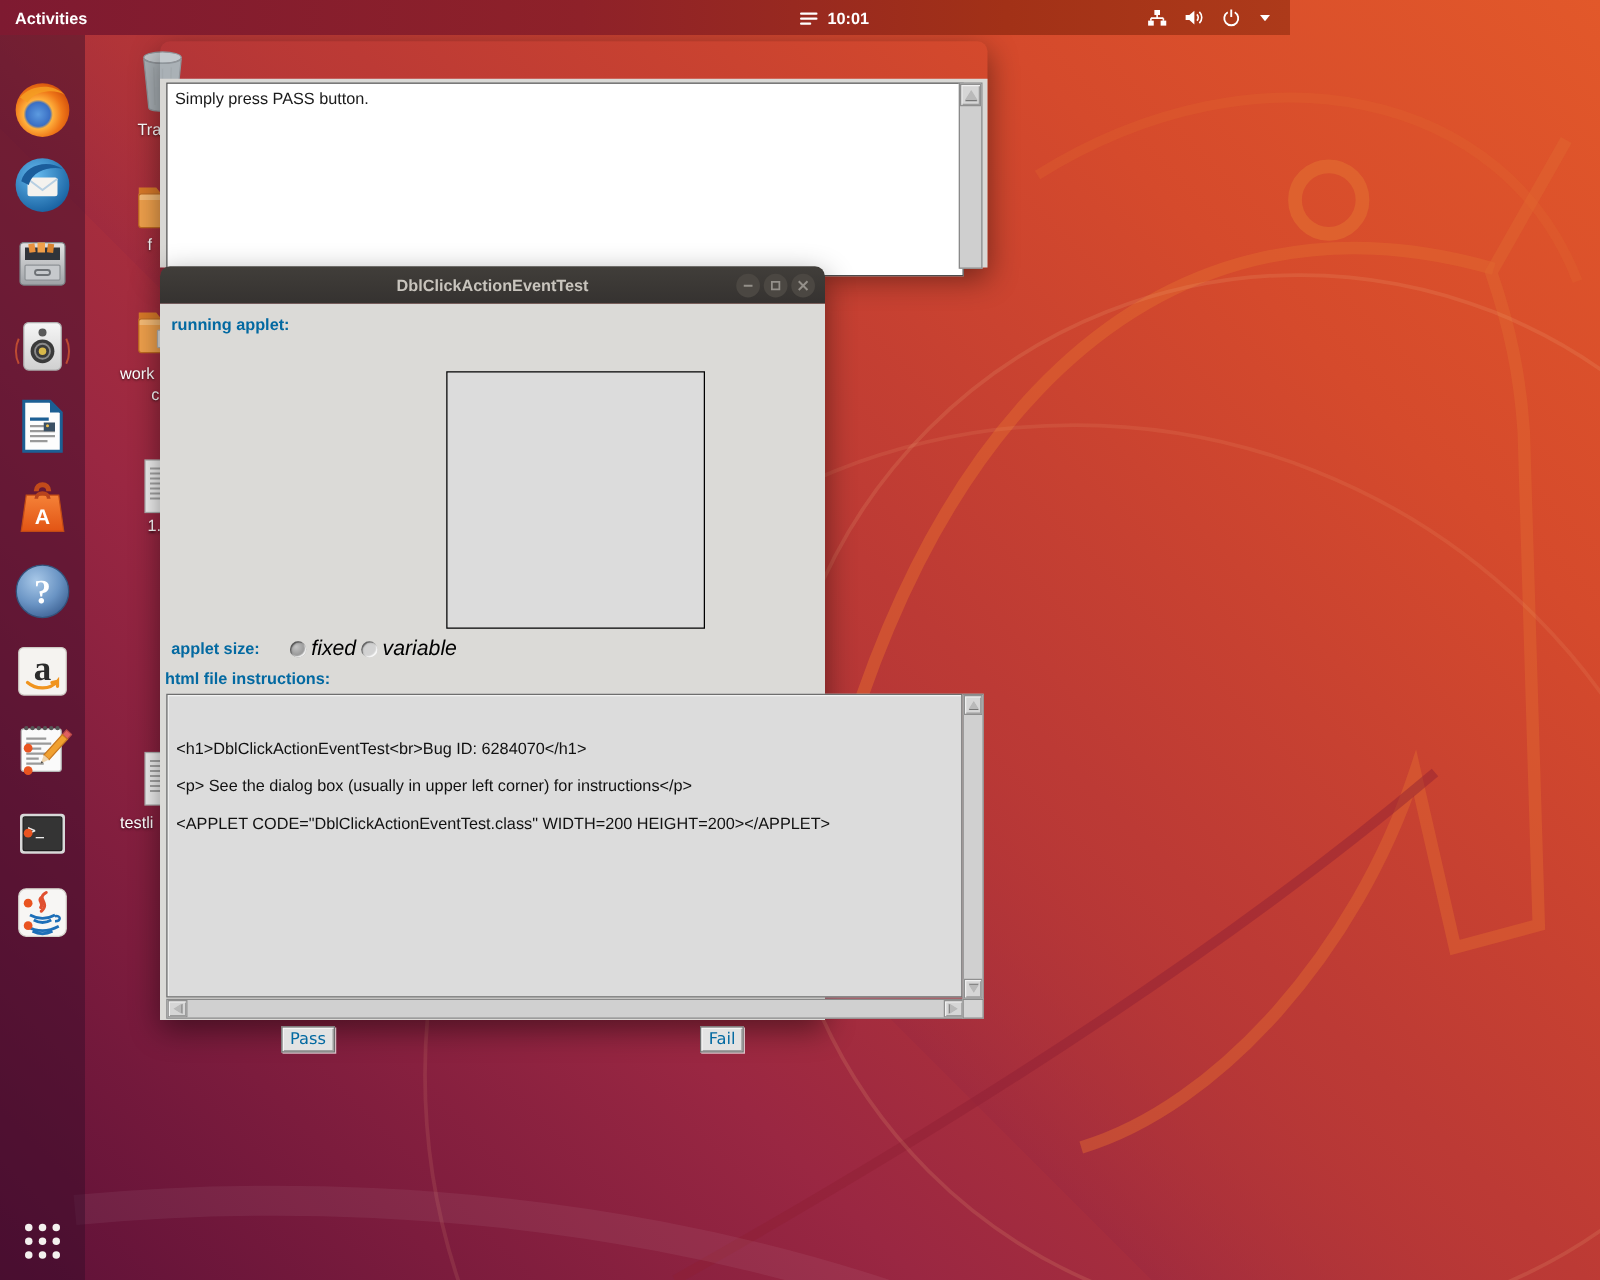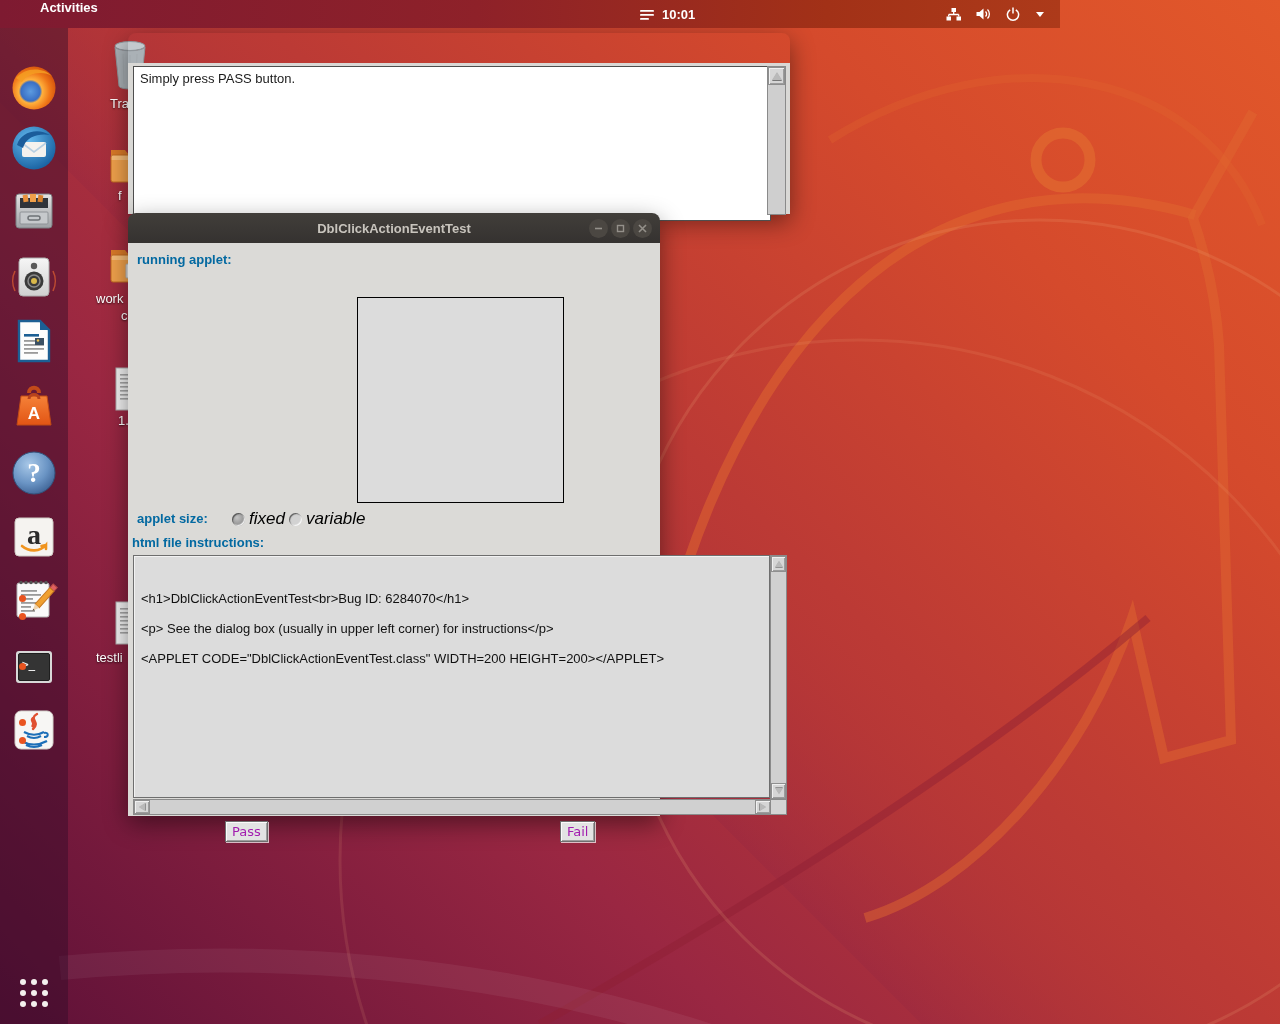--- a/index.html
+++ b/index.html
@@ -5,21 +5,21 @@
   html,body{margin:0;padding:0;}
   body{width:1280px;height:1024px;overflow:hidden;font-family:"Liberation Sans","DejaVu Sans",sans-serif;}
   #screen{position:relative;width:1280px;height:1024px;overflow:hidden;
     background:linear-gradient(225deg,#e2582a 0%,#d54a2c 22%,#bc3a35 45%,#93264148 60%,rgba(0,0,0,0) 60%),
                linear-gradient(225deg,#dd5127 0%,#c8402f 35%,#9a2742 68%,#5e1138 100%);}
   
   #wallpaper-art{position:absolute;left:0;top:0;width:1280px;height:1024px;z-index:0;}
   
   #topbar{position:absolute;left:0;top:0;width:1032px;height:28px;z-index:40;
     background:linear-gradient(90deg,#7e1a31 0%,#8e2129 45%,#a23117 78%,#ad3a1a 100%);
-    display:flex;color:#fff;font-size:13px;font-weight:bold;padding-left:28px;}
+    display:flex;align-items:center;color:#fff;font-size:13px;font-weight:bold;}
   #activities{margin-left:12px;cursor:pointer;}
   #clock-group{position:absolute;left:640px;top:0;height:28px;display:flex;align-items:center;gap:7px;cursor:pointer;}
   #tray{position:absolute;right:14px;top:0;height:28px;display:flex;align-items:center;gap:13px;cursor:pointer;}
   
   #dock{position:absolute;left:0;top:28px;width:68px;height:996px;background:rgba(48,12,40,.45);z-index:30;}
   .dock-item{position:absolute;left:10px;width:48px;height:48px;cursor:pointer;}
   .dock-item svg{width:48px;height:48px;display:block;}
   .dot{position:absolute;left:9px;width:7px;height:7px;border-radius:50%;background:#E95420;}
   #show-apps{position:absolute;left:17px;top:948px;width:34px;height:34px;display:grid;
     grid-template-columns:repeat(3,1fr);align-items:center;justify-items:center;cursor:pointer;}
@@ -58,21 +58,21 @@
   .radio.checked{background:radial-gradient(circle at 38% 35%,#c4c4c4 0%,#9a9a9a 55%,#848484 100%);}
   #html-area{position:absolute;left:5px;top:312px;width:635px;height:241px;background:#dcdcdc;
     border:1px solid #6e6e6e;box-shadow:inset 1px 1px 0 #f2f2f2;overflow:hidden;}
   #html-area .code-lines{padding:36px 0 0 7px;font-size:13px;color:#111;}
   #html-area p{margin:0 0 17px 0;line-height:13px;white-space:pre;}
   #test-vscroll{position:absolute;left:642px;top:312px;width:15px;height:243px;background:#d0d0d0;border:1px solid #8a8a8a;}
   #test-hscroll{position:absolute;left:5px;top:556px;width:637px;height:14px;background:#d0d0d0;border:1px solid #8a8a8a;}
   #scroll-corner{position:absolute;left:642px;top:556px;width:15px;height:14px;background:#d4d4d4;border:1px solid #8a8a8a;}
   .awt-button{position:absolute;height:21px;background:#e3e3e3;border:1px solid #6f6f6f;
     box-shadow:inset 1px 1px 0 #fbfbfb, inset -1px -1px 0 #9e9e9e, 1px 1px 0 rgba(255,255,255,.7);
-    font-size:13px;color:#a21caf;display:flex;align-items:center;justify-content:center;
+    font-size:13px;color:#0369a1;display:flex;align-items:center;justify-content:center;
     font-family:"DejaVu Sans","Liberation Sans",sans-serif;cursor:pointer;padding:0 6px;}
 </style>
 </head>
 <body>
 
 <div id="screen">
 
   <svg id="wallpaper-art" viewBox="0 0 1280 1024">
     <circle cx="1063" cy="160" r="27" fill="none" stroke="#e0662f" stroke-width="11" opacity="0.8"></circle>
     <path d="M 640,760 C 700,380 900,130 1195,215" fill="none" stroke="#e0662f" stroke-width="10" opacity="0.55"></path>

